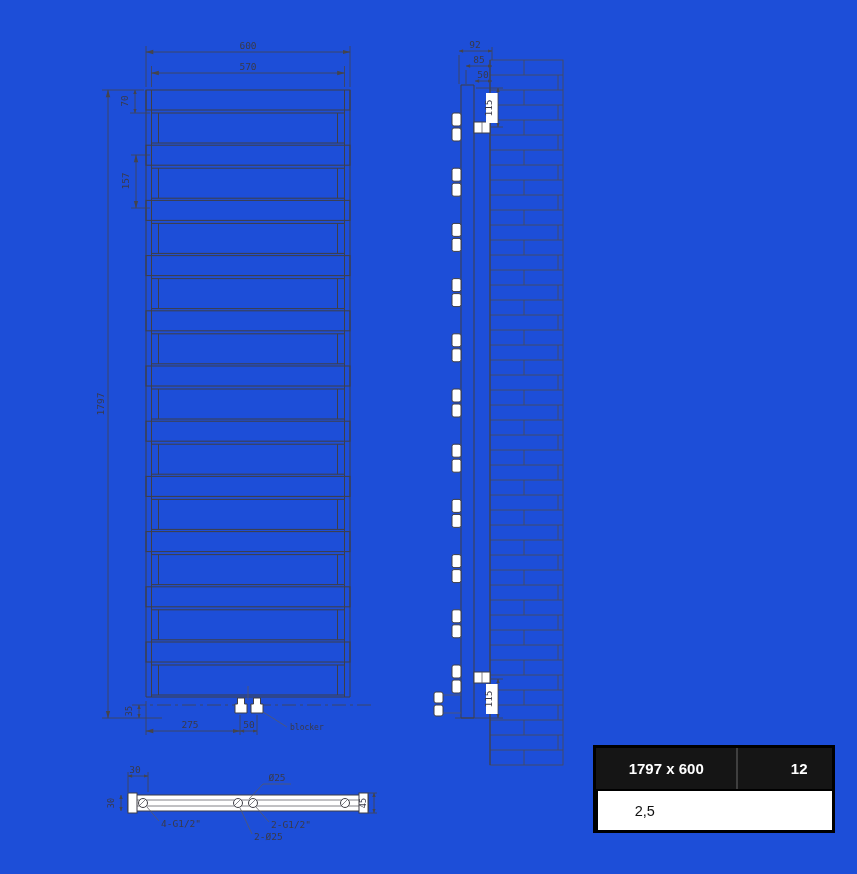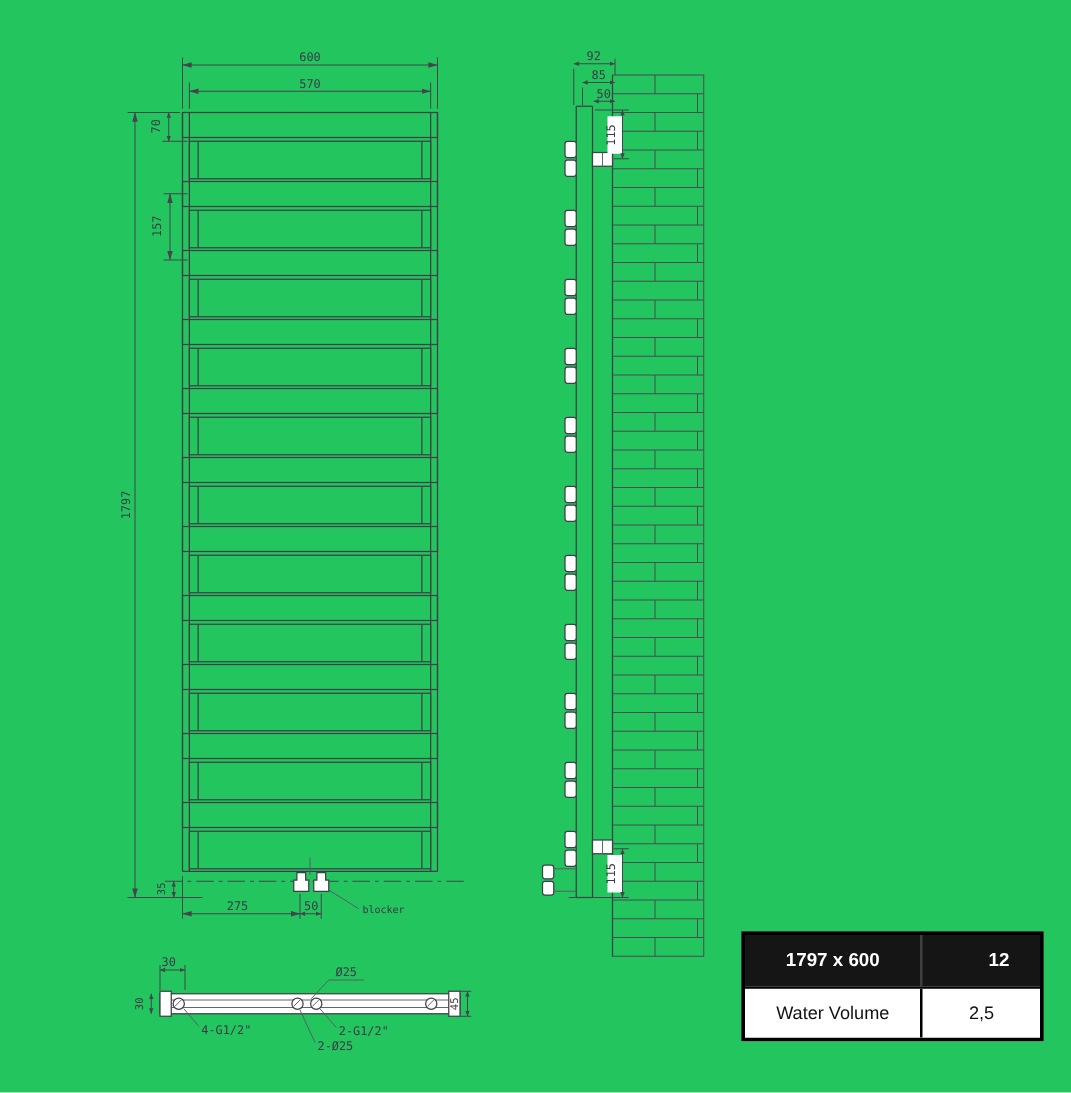--- a/index.html
+++ b/index.html
@@ -1,16 +1,16 @@
 <!DOCTYPE html>
 <html><head>
 <meta charset="utf-8">
 <style>
   html,body{margin:0;padding:0;background:#fff;}
-  .canvas{position:relative;width:857px;height:874px;background:#22c55e;overflow:hidden;
+  .canvas{position:relative;width:857px;height:874px;background:#1d4ed8;overflow:hidden;
           font-family:"Liberation Sans",sans-serif;text-decoration:underline;}
   svg{position:absolute;left:0;top:0;}
   .ln{stroke:#3f3f46;stroke-width:1;fill:none;}
   .lnw{stroke:#3f3f46;stroke-width:1;fill:#fff;}
   .thin{stroke:#5a5a62;stroke-width:0.75;fill:none;}
   .dimln{stroke:#44444c;stroke-width:0.8;fill:none;}
   .cl{stroke:#44444c;stroke-width:0.8;fill:none;stroke-dasharray:14 4 3 4;}
   .brick{stroke:#4b4b52;stroke-width:0.8;fill:none;}
   text.dim{font-family:"DejaVu Sans Mono","DejaVu Sans",monospace;font-size:9.5px;fill:#3a3a48;}
   text.dim-sm{font-family:"DejaVu Sans Mono","DejaVu Sans",monospace;font-size:8.5px;fill:#3a3a48;}
@@ -395,18 +395,17 @@
     </g>
   </g>
 </svg>
 
 <div class="spec-table">
   <div class="spec-header">
     <div class="cell-l">1797 x 600</div>
     <div class="cell-v">12</div>
   </div>
   <div class="spec-row">
-    <div class="cell-l">Water Volume</div>
     <div class="cell-v">2,5</div>
   </div>
 </div>
 
 </div>
 
 </body></html>

